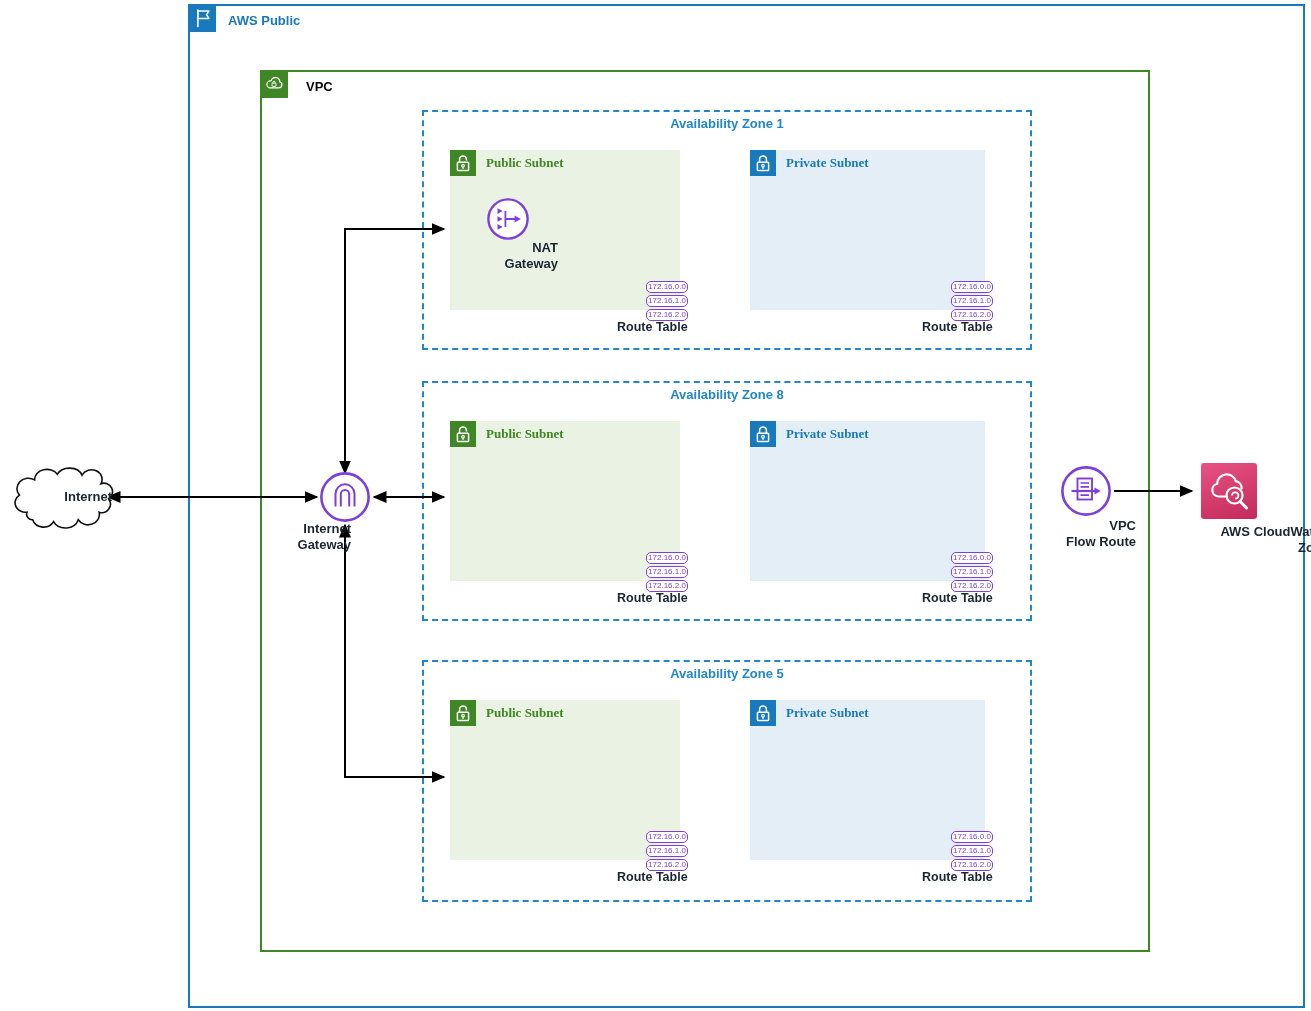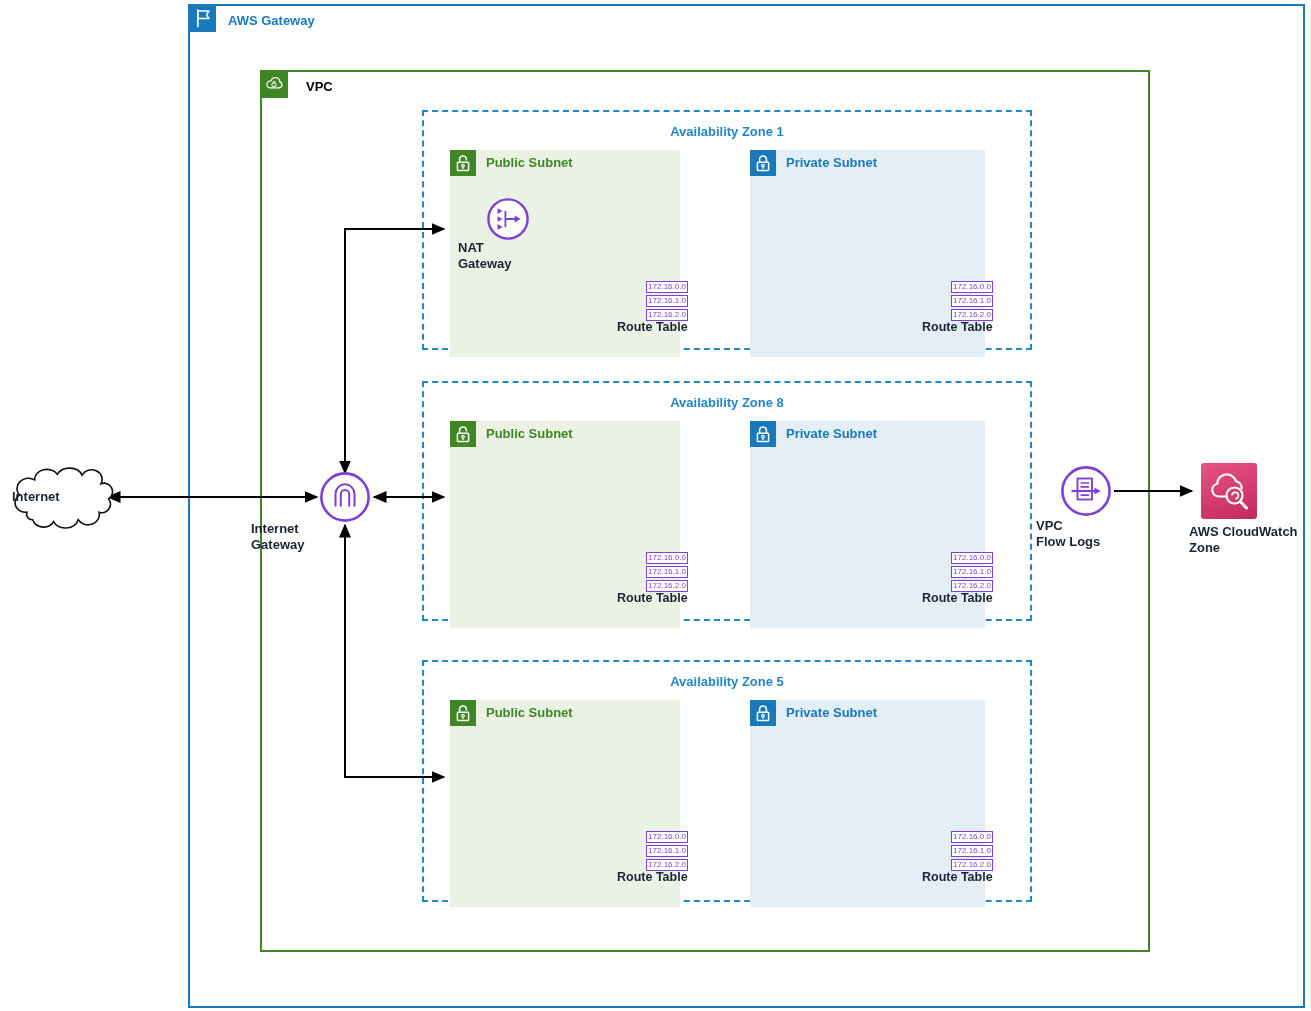--- a/index.html
+++ b/index.html
@@ -10,58 +10,58 @@
   .vpc{left:260px;top:70px;width:890px;height:882px;border:2px solid var(--vpc_green);}
   .az{left:422px;width:610px;border:2px dashed var(--az_blue);}
   .az1{top:110px;height:240px}.az2{top:381px;height:240px}.az3{top:660px;height:242px}
   .corner-icon{position:absolute;left:-2px;top:-2px;width:28px;height:28px;
                display:flex;align-items:center;justify-content:center;}
   .region-icon{background:var(--region_blue);}
   .vpc-icon{background:var(--vpc_green);}
   .box-label{position:absolute;top:7px;font-size:13px;font-weight:bold;white-space:nowrap;}
   .region-label{left:38px;color:var(--region_blue);}
   .vpc-label{left:44px;color:#000;}
-  .az-label{position:absolute;left:0;right:0;top:12px;text-align:center;
+  .az-label{position:absolute;left:0;right:0;top:4px;text-align:center;
             color:var(--az_blue);font-size:13px;font-weight:bold;}
-  .subnet{position:absolute;height:207px;z-index:2;}
+  .subnet{position:absolute;height:160px;z-index:2;font-family:Liberation Serif, serif;}
   .subnet.public{width:230px;background:var(--public_subnet_fill);}
   .subnet.private{width:235px;background:var(--private_subnet_fill);}
   .subnet-icon{position:absolute;left:0;top:0;width:26px;height:26px;
                display:flex;align-items:center;justify-content:center;}
   .subnet-icon.green{background:var(--vpc_green);}
   .subnet-icon.blue{background:var(--region_blue);}
   .subnet-label{position:absolute;left:36px;top:5px;font-size:13px;font-weight:bold;white-space:nowrap;}
   .subnet-label.green{color:var(--vpc_green);}
   .subnet-label.blue{color:var(--region_blue);}
   .route-stack{position:absolute;z-index:4;}
   .route-entry{width:42px;height:12px;margin-bottom:2px;border:1px solid var(--network_purple);
                background:#fff;color:var(--network_purple);font-size:8px;line-height:10px;
-               text-align:center;box-sizing:border-box;border-radius:0;}
+               text-align:center;box-sizing:border-box;border-radius:5px;}
   .route-label{position:absolute;width:100px;text-align:left;font-size:12.5px;font-weight:bold;
                color:var(--label_dark);z-index:4;white-space:nowrap;}
   .node-icon{position:absolute;z-index:6;line-height:0;}
-  .node-label{position:absolute;text-align:left;font-size:13px;font-weight:bold;
+  .node-label{position:absolute;text-align:right;font-size:13px;font-weight:bold;
               color:var(--label_dark);line-height:16px;z-index:6;}
   .cw-square{position:absolute;left:1201px;top:463px;width:56px;height:56px;border-radius:3px;
              background:linear-gradient(160deg,#E85284 0%,#C42A5C 100%);z-index:6;line-height:0;}
   .arrows{position:absolute;left:0;top:0;z-index:5;pointer-events:none;}
 </style>
 </head>
 <body>
 
 <div class="canvas">
 
   <div class="box region">
     <div class="corner-icon region-icon">
       <svg width="26" height="26" viewBox="0 0 28 28">
         <path d="M9.5 23 V5.5" stroke="#fff" stroke-width="1.8" stroke-linecap="round" fill="none"></path>
         <path d="M9.5 6.5 H21.5 L18.8 10.5 L21.5 14.5 H9.5 Z" stroke="#fff" stroke-width="1.5" fill="none" stroke-linejoin="round"></path>
       </svg>
     </div>
-    <div class="box-label region-label">AWS Gateway</div>
+    <div class="box-label region-label">AWS Public</div>
   </div>
 
   <div class="box vpc">
     <div class="corner-icon vpc-icon">
       <svg width="24" height="24" viewBox="0 0 28 28">
         <path d="M9 18.5 H19.6 A3.6 3.6 0 0 0 20.8 11.5 A5.2 5.2 0 0 0 10.6 10.4 A4.1 4.1 0 0 0 9 18.5 Z" stroke="#fff" stroke-width="1.4" fill="none" stroke-linejoin="round"></path>
         <rect x="11.7" y="13" width="4.6" height="3.8" rx="0.6" stroke="#fff" stroke-width="1.1" fill="none"></rect>
         <path d="M12.8 13 v-1 a1.2 1.2 0 0 1 2.4 0 v1" stroke="#fff" stroke-width="1.1" fill="none"></path>
       </svg>
     </div>
@@ -242,21 +242,21 @@
     <svg width="52" height="52" viewBox="0 0 52 52">
       <circle cx="26" cy="26" r="23.6" stroke="#7C40D8" stroke-width="2.6" fill="#fff"></circle>
       <rect x="17.5" y="13.5" width="14.5" height="21" stroke="#7C40D8" stroke-width="1.9" fill="none"></rect>
       <path d="M20.5 18 h8.5 M20.5 21.8 h8.5 M20.5 30.2 h8.5" stroke="#7C40D8" stroke-width="1.7" fill="none"></path>
       <path d="M11.5 26 H35" stroke="#7C40D8" stroke-width="2.2" fill="none"></path>
       <polygon points="34.5,22.6 34.5,29.4 40.8,26" fill="#7C40D8"></polygon>
     </svg>
   </div>
   <div class="node-label" style="left:1036px;top:518px;width:100px;">
     <div>VPC</div>
-    <div>Flow Logs</div>
+    <div>Flow Route</div>
   </div>
 
   <div class="cw-square">
     <svg width="56" height="56" viewBox="0 0 56 56">
       <path d="M25.5 33.5 H18 A6.5 6.5 0 0 1 16.2 20.7 A9.5 9.5 0 0 1 34.8 18.2 A7 7 0 0 1 40.6 25.4" stroke="#fff" stroke-width="2.2" fill="none" stroke-linecap="round"></path>
       <circle cx="33.5" cy="32.5" r="8" stroke="#fff" stroke-width="2.2" fill="none"></circle>
       <path d="M31 32.5 a3.2 3.2 0 1 1 3.2 3.2" stroke="#fff" stroke-width="1.7" fill="none"></path>
       <line x1="39.2" y1="38.5" x2="45.5" y2="45" stroke="#fff" stroke-width="3" stroke-linecap="round"></line>
     </svg>
   </div>

